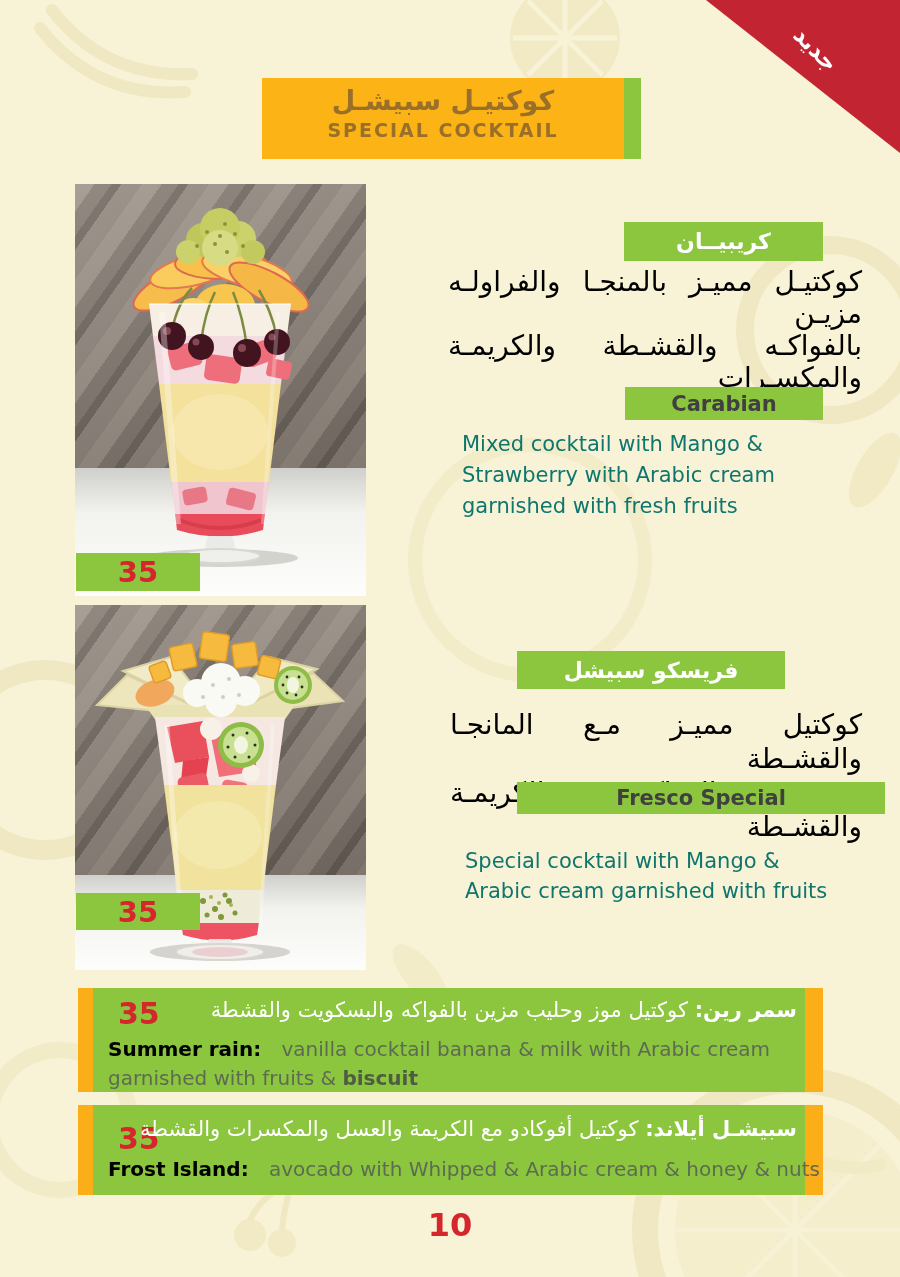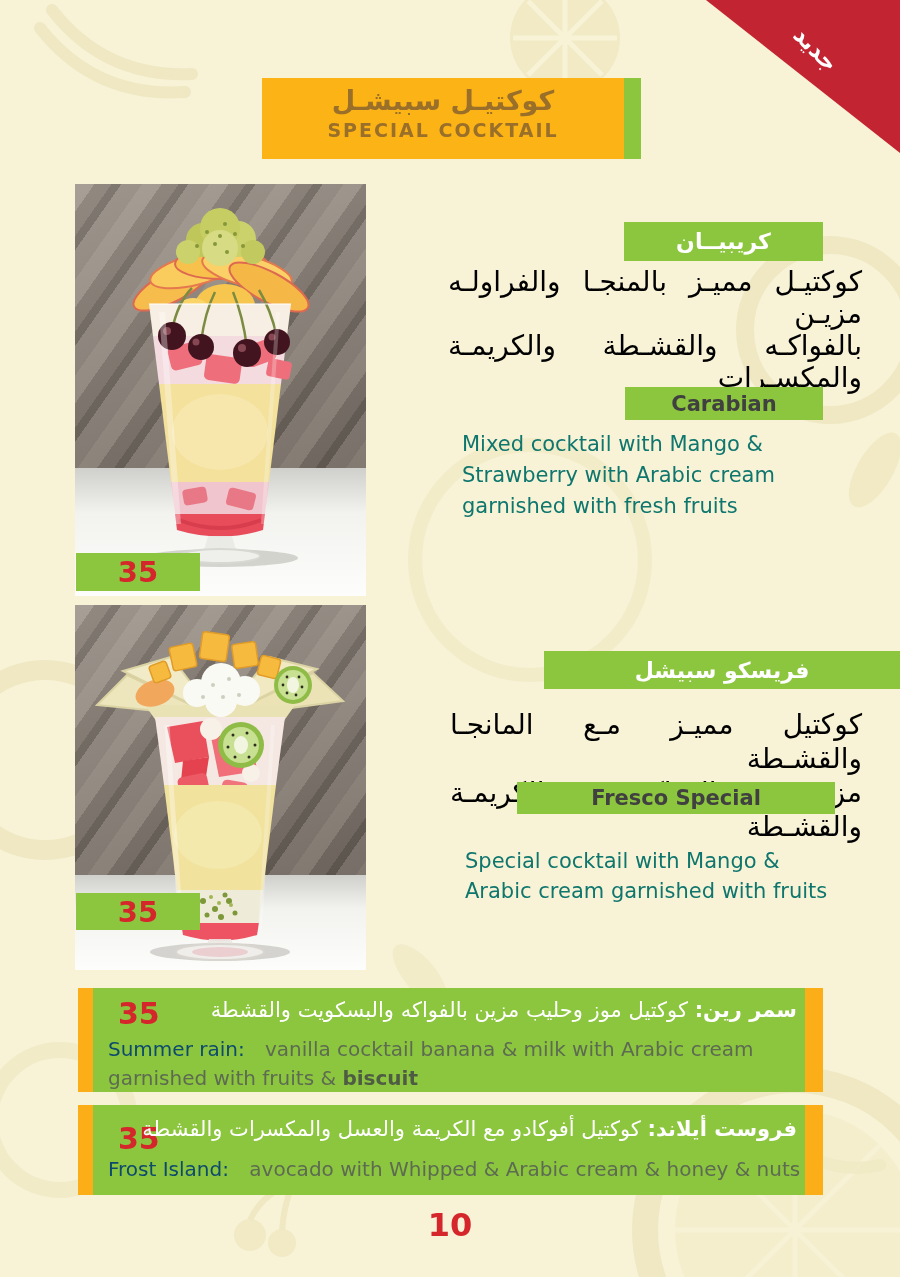--- a/index.html
+++ b/index.html
@@ -54,22 +54,22 @@
   .badge2{left:76px;top:893px;width:124px;height:37px;}
   
   .green-label{
     background:#8CC63E;z-index:2;
     display:flex;align-items:center;justify-content:center;
   }
   .label-ar{color:#FFFFFF;font-size:22px;font-weight:bold;direction:rtl;}
   .label-en{color:#404040;font-size:21px;font-weight:bold;}
   .label-ar-1{left:624px;top:222px;width:199px;height:39px;}
   .label-en-1{left:625px;top:387px;width:198px;height:33px;}
-  .label-ar-2{left:544px;top:651px;width:356px;height:38px;}
-  .label-en-2{left:517px;top:782px;width:318px;height:32px;}
+  .label-ar-2{left:517px;top:651px;width:268px;height:38px;}
+  .label-en-2{left:517px;top:782px;width:368px;height:32px;}
   
   .desc-ar{direction:rtl;color:#000000;font-size:28px;z-index:2;}
   .desc-ar div{text-align:justify;text-align-last:justify;}
   .desc-ar-1{left:448px;top:266px;width:414px;line-height:32px;}
   .desc-ar-2{left:450px;top:708px;width:412px;line-height:34px;}
   .desc-en{color:#0f766e;font-size:21px;z-index:2;}
   .desc-en-1{left:462px;top:429px;line-height:31px;}
   .desc-en-2{left:465px;top:846px;line-height:30px;}
   
   .band{background:#8CC63E;z-index:2;}
@@ -80,21 +80,21 @@
   .band-price{position:absolute;left:40px;color:#D5262C;font-size:30px;font-weight:bold;}
   .band1 .band-price{top:8px;}
   .band2 .band-price{top:16px;}
   .band-ar{position:absolute;right:26px;direction:rtl;color:#fff;font-size:21px;}
   .band1 .band-ar{top:10px;}
   .band2 .band-ar{top:12px;}
   .band-ar .band-ar-name{font-weight:bold;}
   .band-en{position:absolute;left:30px;font-size:20px;color:#5D6B52;}
   .band1 .band-en{top:47px;line-height:29px;}
   .band2 .band-en{top:52px;}
-  .band-en-name{color:#0c4a6e;font-weight:normal;margin-right:14px;}
+  .band-en-name{color:#000000;font-weight:bold;margin-right:14px;}
   .band-en-bold{font-weight:bold;color:#4E5C44;}
   
   .page-num{left:0;right:0;top:1206px;text-align:center;
     color:#D5262C;font-size:32px;font-weight:bold;z-index:2;}
 </style>
 </head>
 <body>
 
 <svg class="bg-pattern" width="900" height="1277" viewBox="0 0 900 1277">
   <g fill="none" stroke="#EFE8C3">
@@ -362,21 +362,21 @@
       <span>garnished with fruits &amp; </span><span class="band-en-bold">biscuit</span>
     </div>
   </div>
 </div>
 
 <div class="abs band band2">
   <div class="strip-left"></div>
   <div class="strip-right"></div>
   <div class="band-price">35</div>
   <div class="band-ar">
-    <span class="band-ar-name">فروست أيلاند:</span>
+    <span class="band-ar-name">سبيشـل أيلاند:</span>
     <span>كوكتيل أفوكادو مع الكريمة والعسل والمكسرات والقشطة</span>
   </div>
   <div class="band-en">
     <span class="band-en-name">Frost Island:</span>
     <span>avocado with Whipped &amp; Arabic cream &amp; honey &amp; nuts</span>
   </div>
 </div>
 
 <div class="abs page-num">10</div>
 

